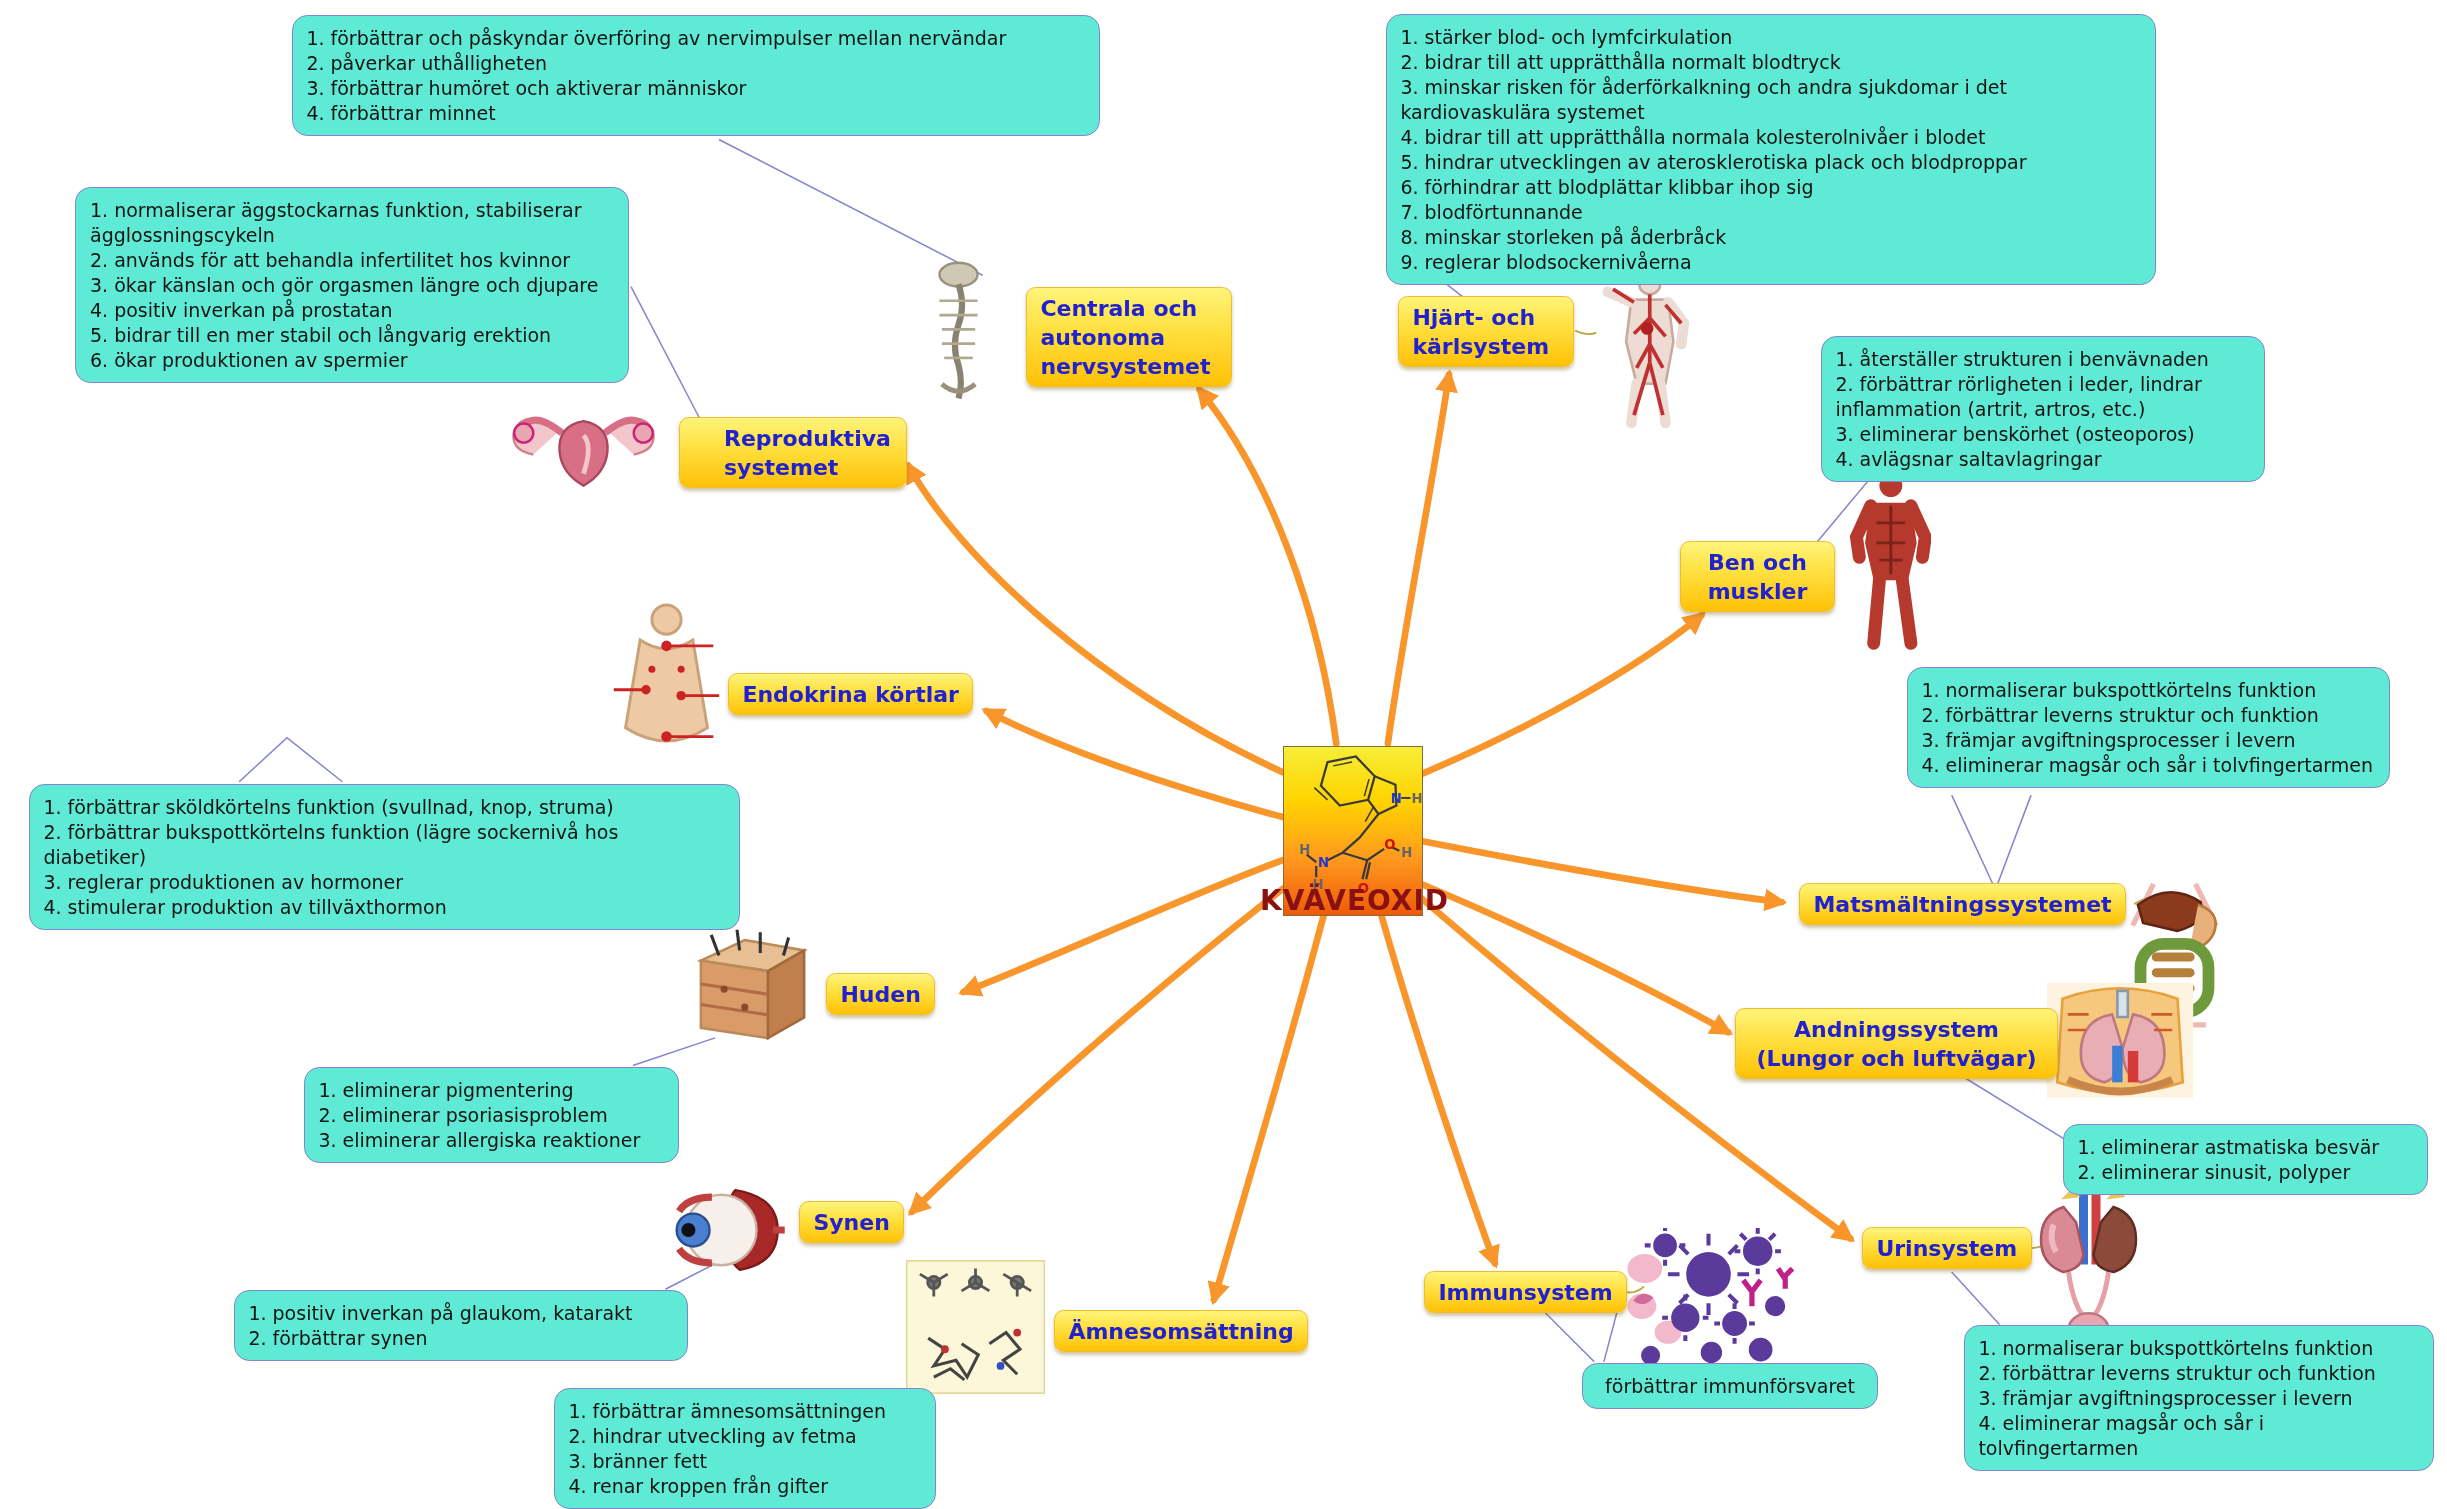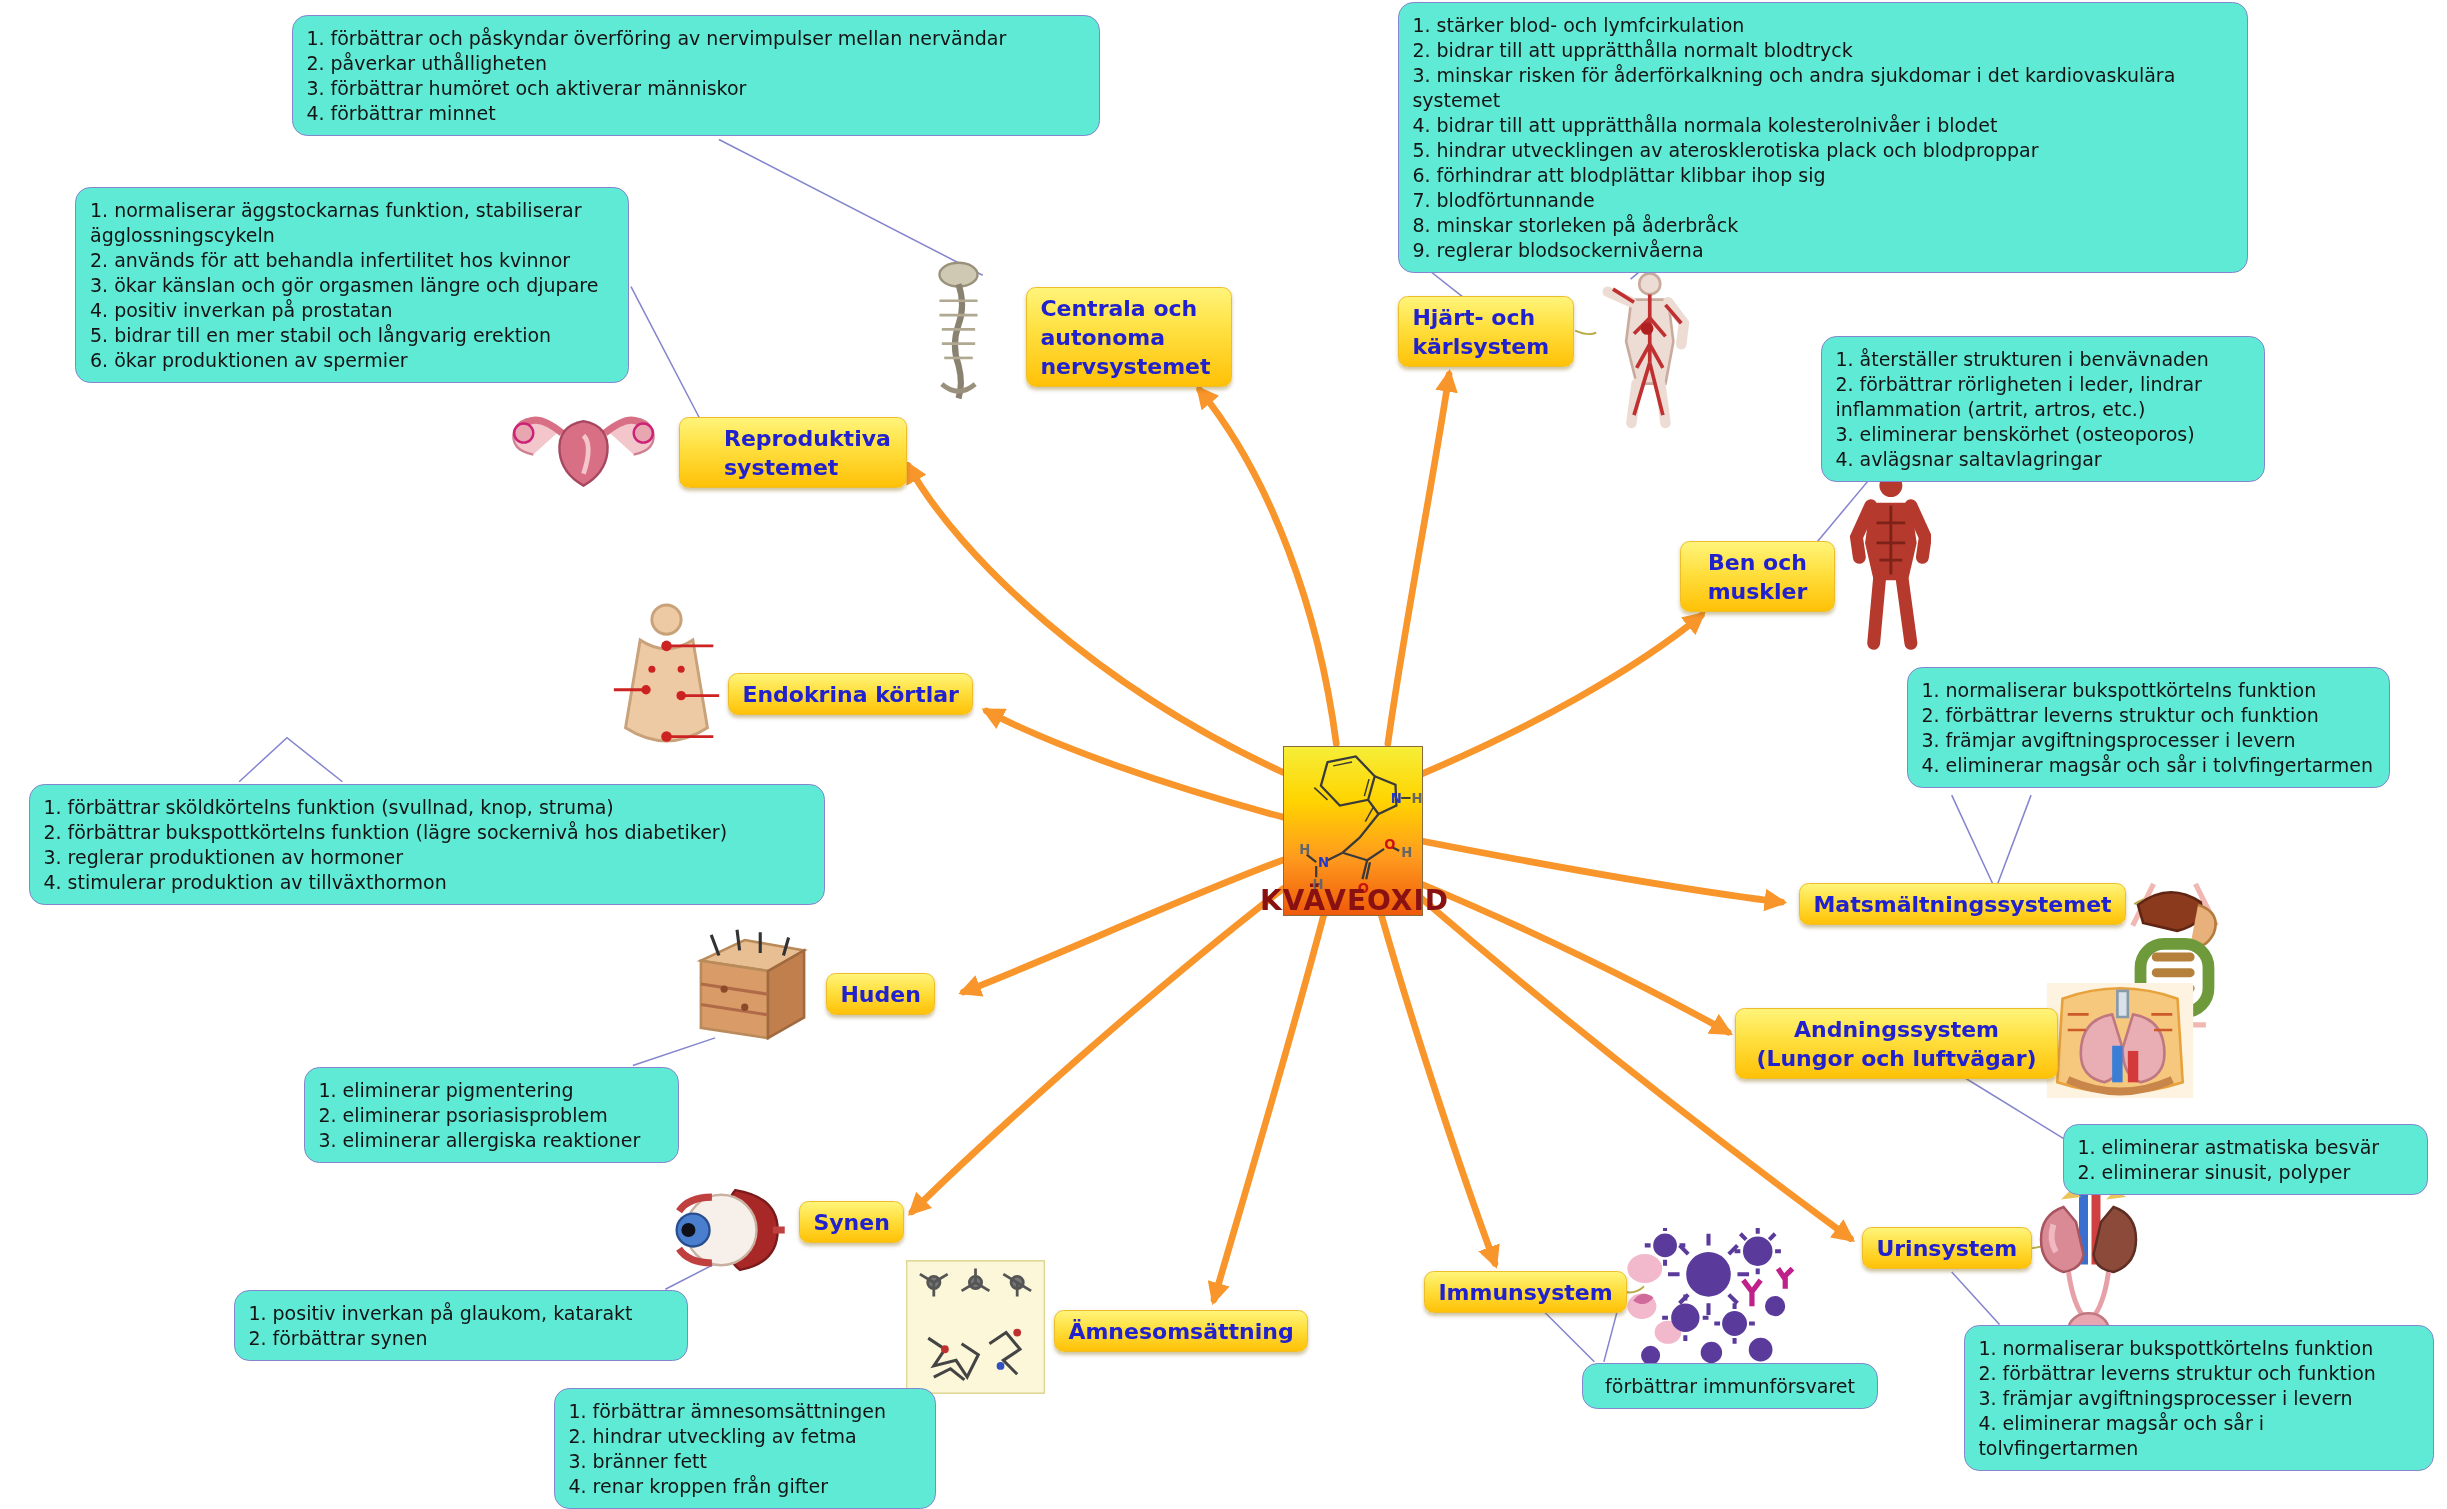--- a/index.html
+++ b/index.html
@@ -10,24 +10,24 @@
   .canvas{position:absolute;inset:0;}
   svg.connectors{position:absolute;left:0;top:0;width:2447px;height:1509px;}
 
   
   .note{
     position:absolute;background:#5eead4;border:1.9px solid #8585cf;border-radius:15.3px;
     padding:9.6px 13.4px;font-size:19px;line-height:25px;color:#141414;
     white-space:pre-line;box-sizing:border-box;
   }
   .box-cns{left:292px;top:15.3px;width:808px;}
-  .box-cardio{left:1386px;top:2px;width:850px;margin-left:12px;}
+  .box-cardio{left:1386px;top:14px;width:770px;}
   .box-repro{left:75px;top:187px;width:554px;padding-left:14px;}
   .box-bones{left:1821px;top:336px;width:444px;}
-  .box-endocrine{left:29px;top:784px;width:796px;}
+  .box-endocrine{left:29px;top:784px;width:711px;}
   .box-digestive{left:1907px;top:667px;width:483px;}
   .box-skin{left:304px;top:1067px;width:375px;}
   .box-respiratory{left:2063px;top:1124px;width:365px;}
   .box-vision{left:234px;top:1290px;width:454px;}
   .box-metabolism{left:554px;top:1388px;width:382px;}
   .box-immune{left:1582px;top:1363px;width:296px;text-align:center;}
   .box-urinary{left:1964px;top:1325px;width:470px;}
 
   
   .syslabel{

